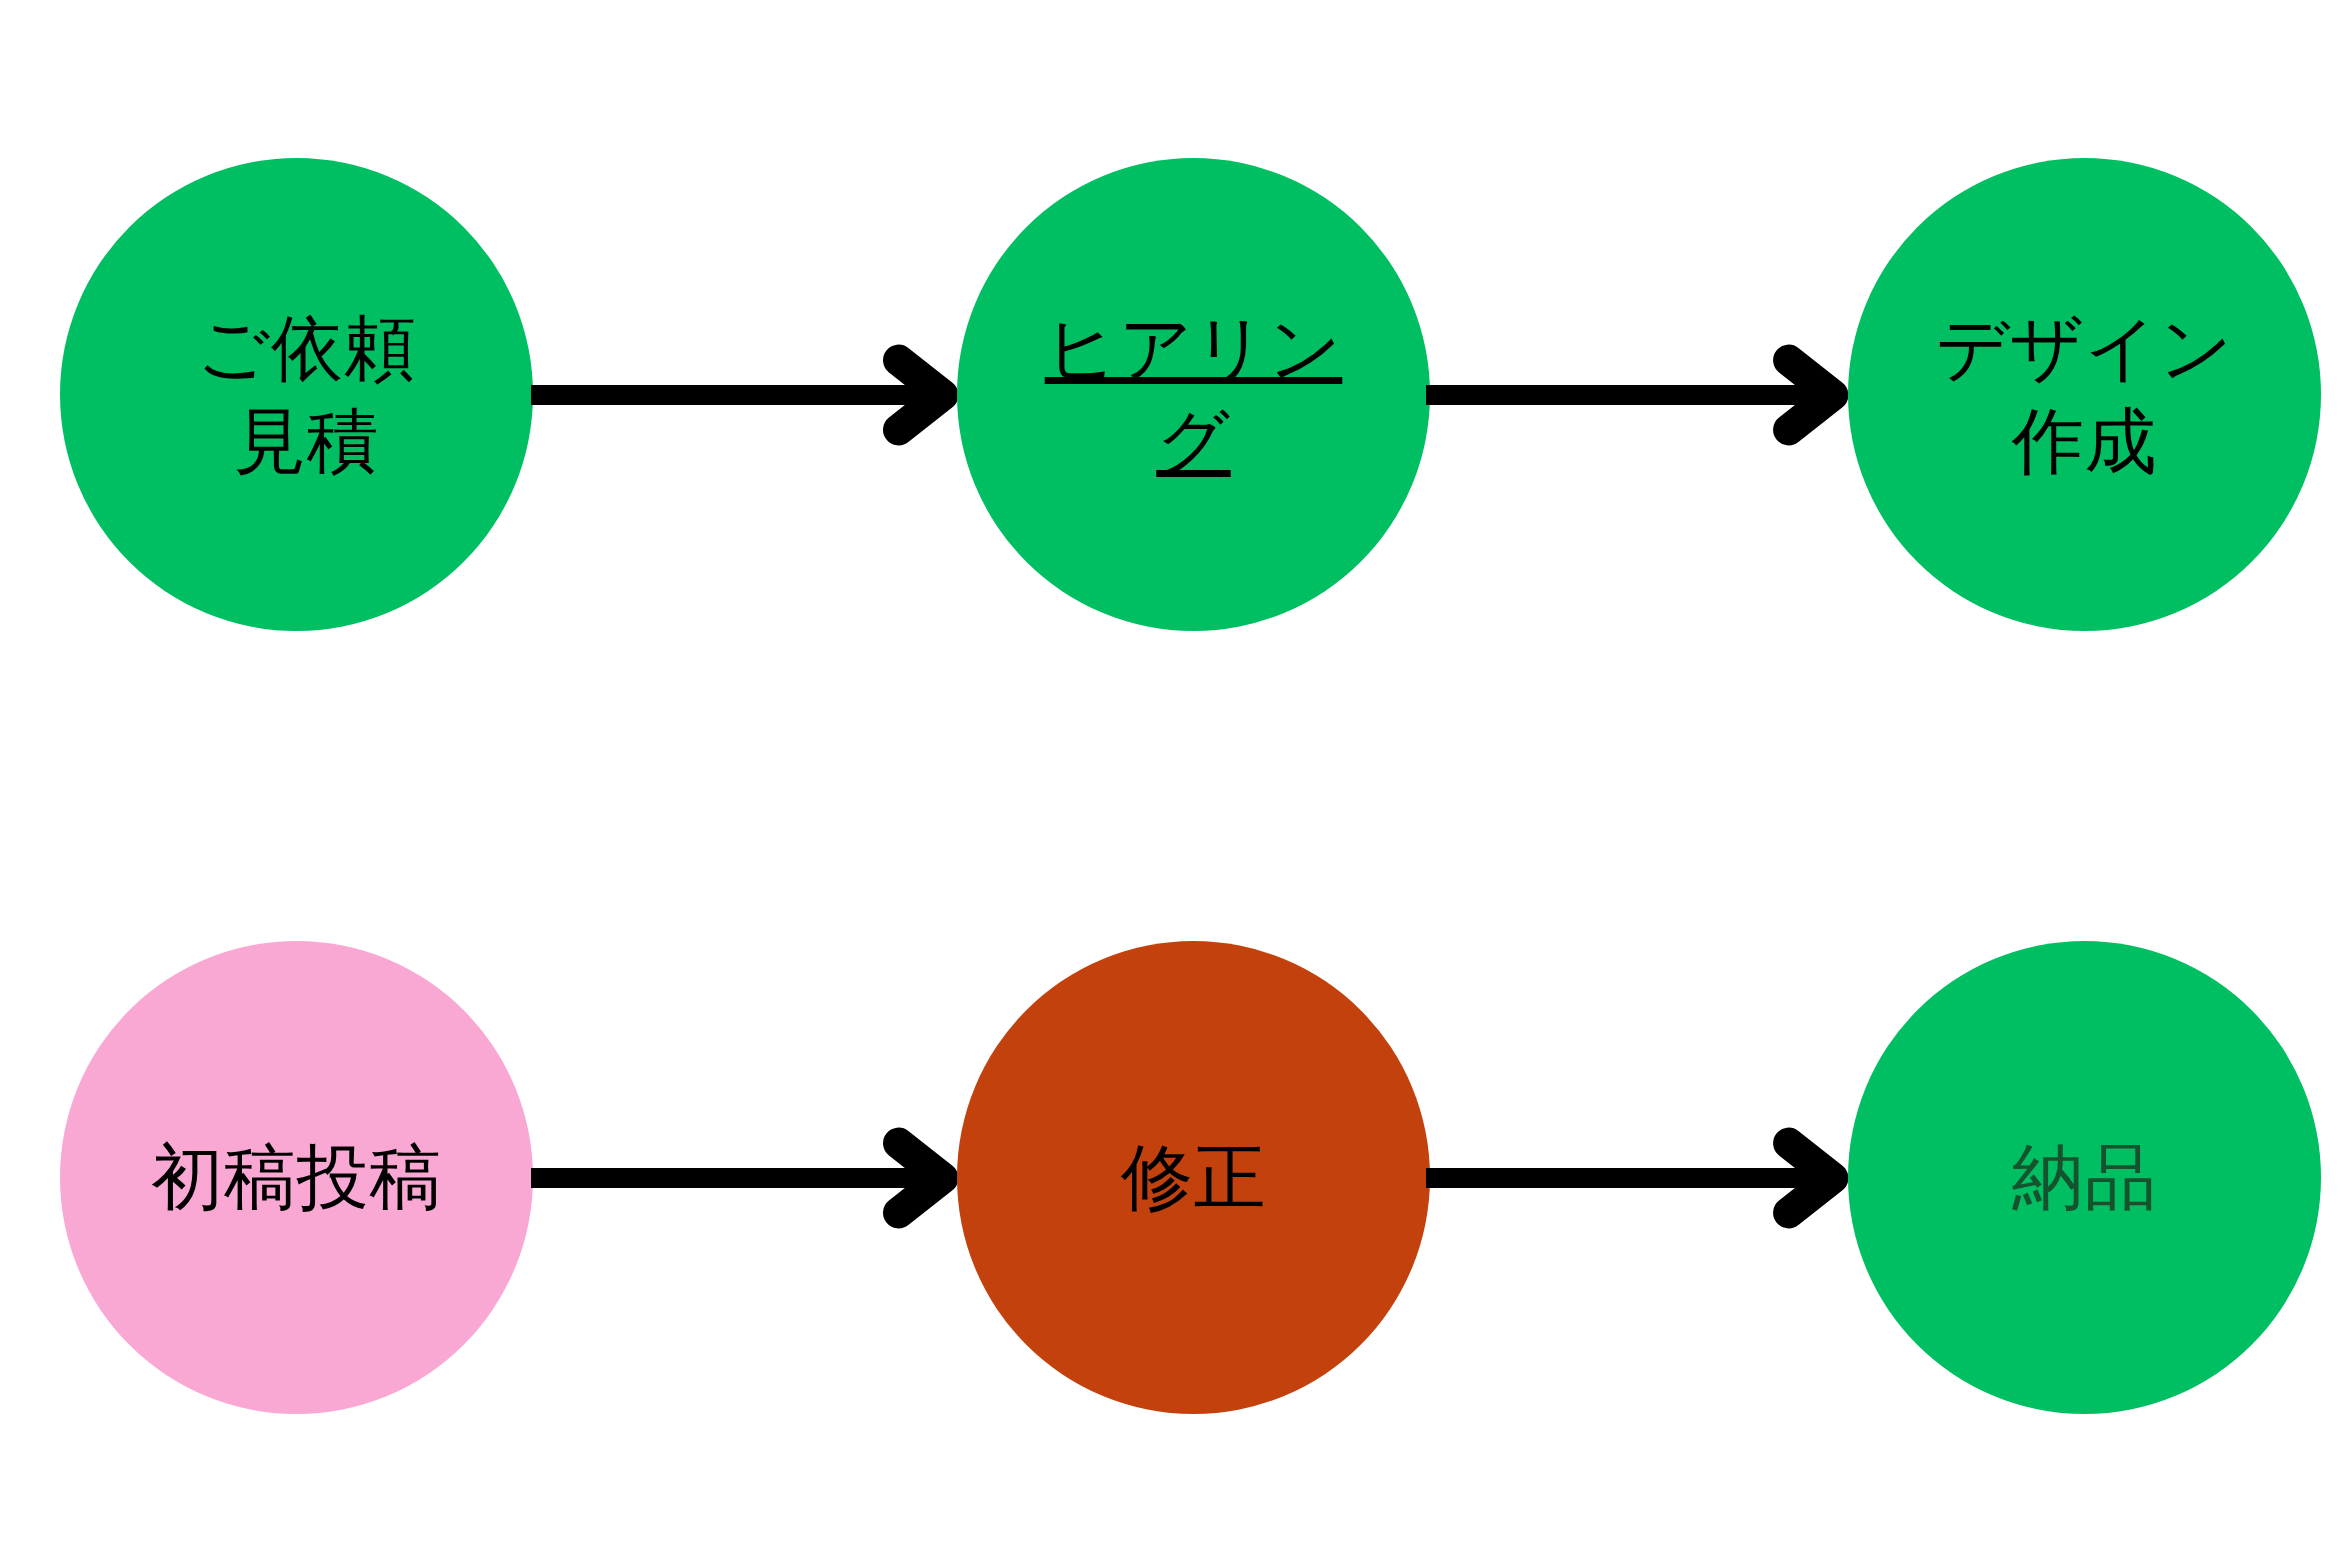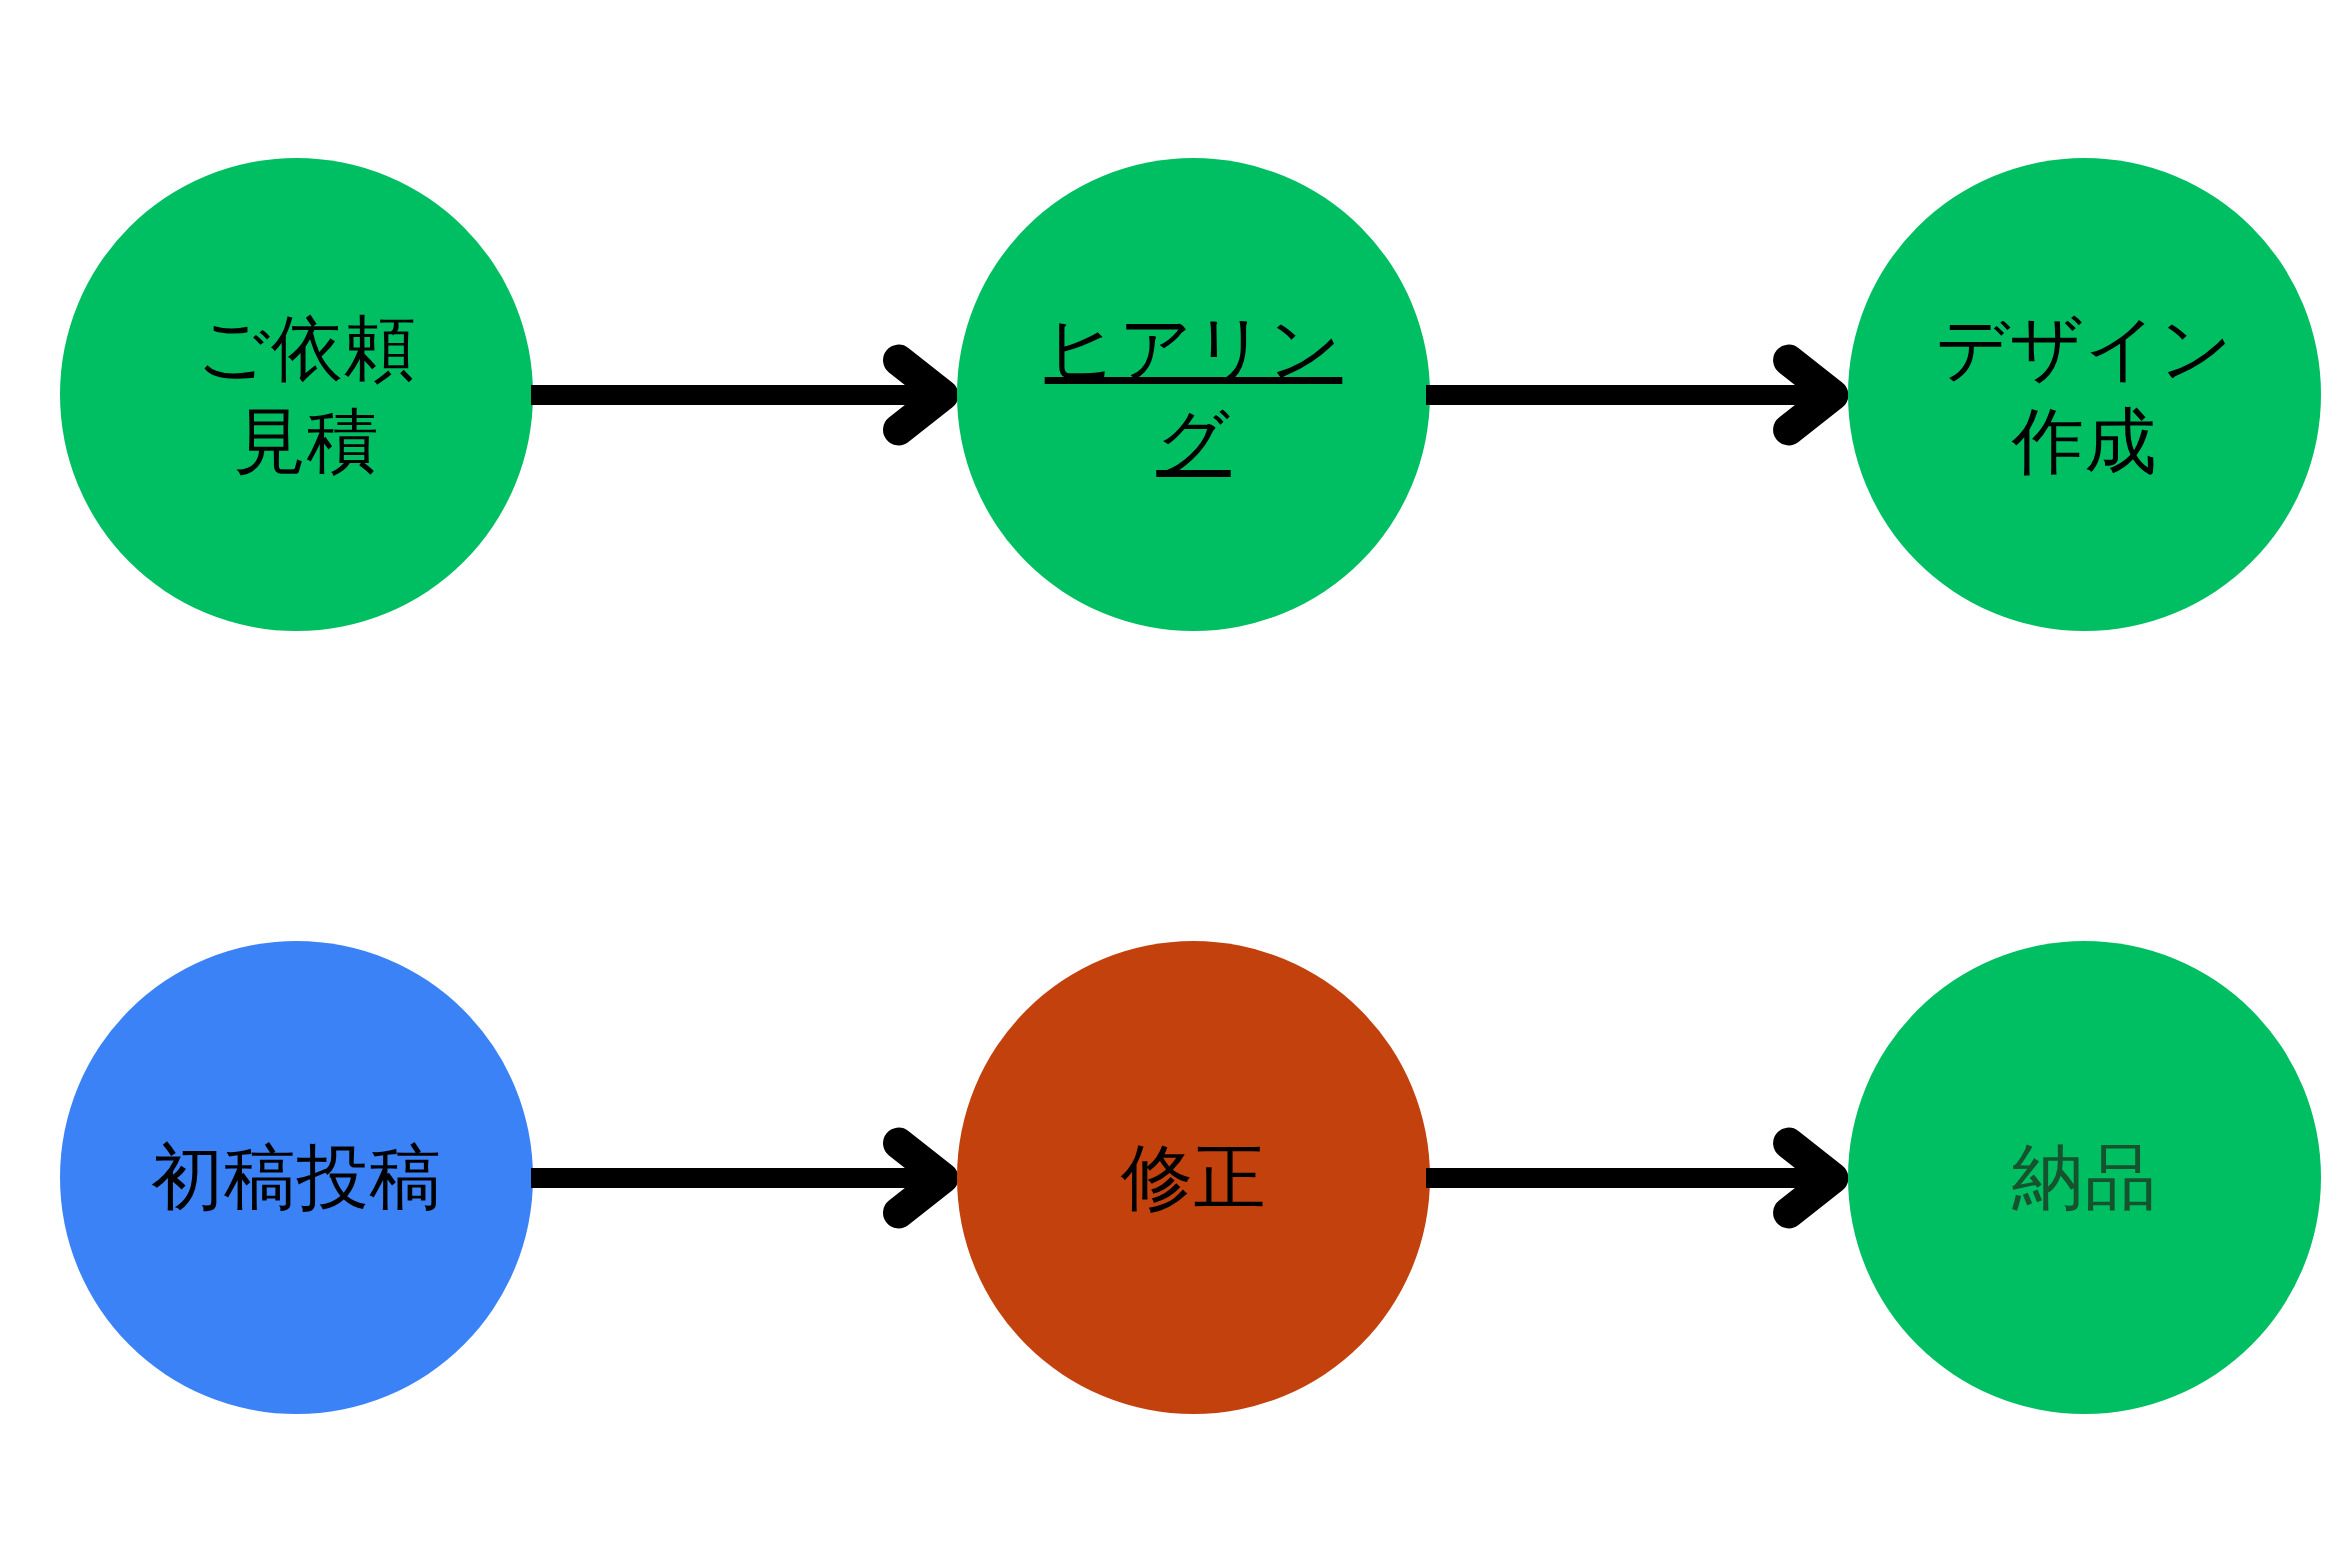--- a/index.html
+++ b/index.html
@@ -109,21 +109,21 @@
 
     <div class="node col-3" style="background: rgb(0, 191, 98); justify-content: center;">
       <div class="node-label" style="color: rgb(0, 0, 0);">デザイン
 作成</div>
     </div>
 
   </div>
 
   <div class="flow-row" id="row-2">
 
-    <div class="node col-1" style="background: #3b82f6;">
+    <div class="node col-1" style="background: #f9a8d4;">
       <div class="node-label" style="color: rgb(0, 0, 0);">初稿投稿</div>
     </div>
 
     <div class="connector link-1">
       <svg viewBox="0 0 470 120" preserveAspectRatio="none">
         <line class="arrow-shaft" x1="0" y1="60" x2="440" y2="60" style="stroke: rgb(0, 0, 0);"></line>
         <polyline class="arrow-head" points="400,22 448,60 400,98" style="stroke: rgb(0, 0, 0);"></polyline>
       </svg>
     </div>
 

